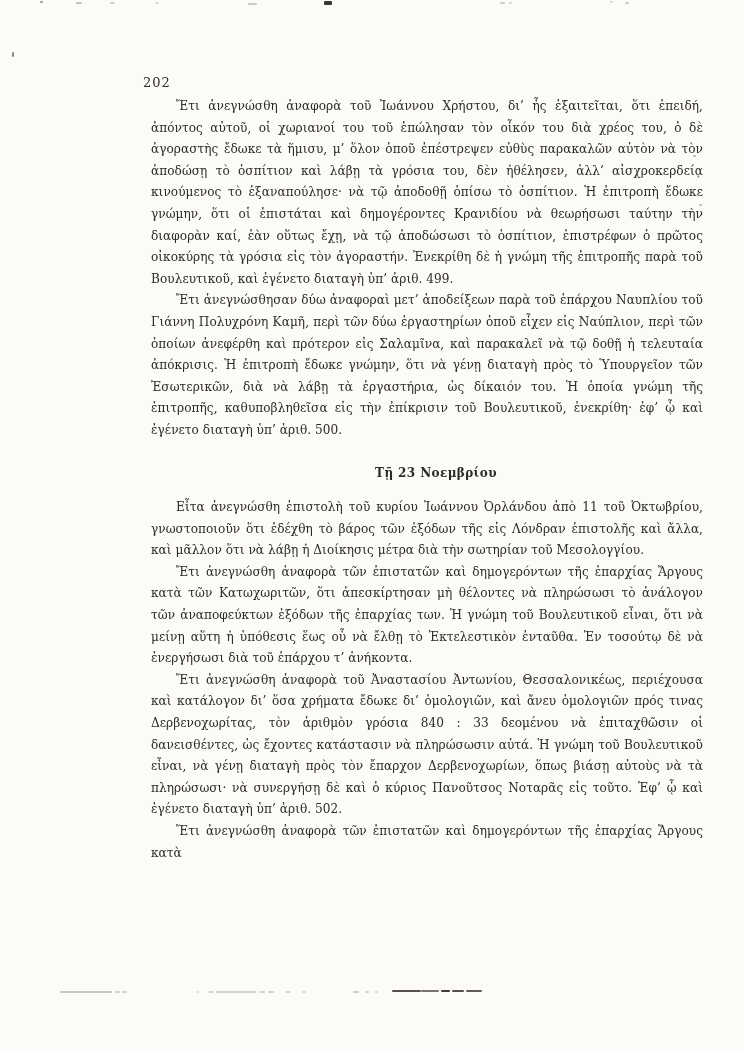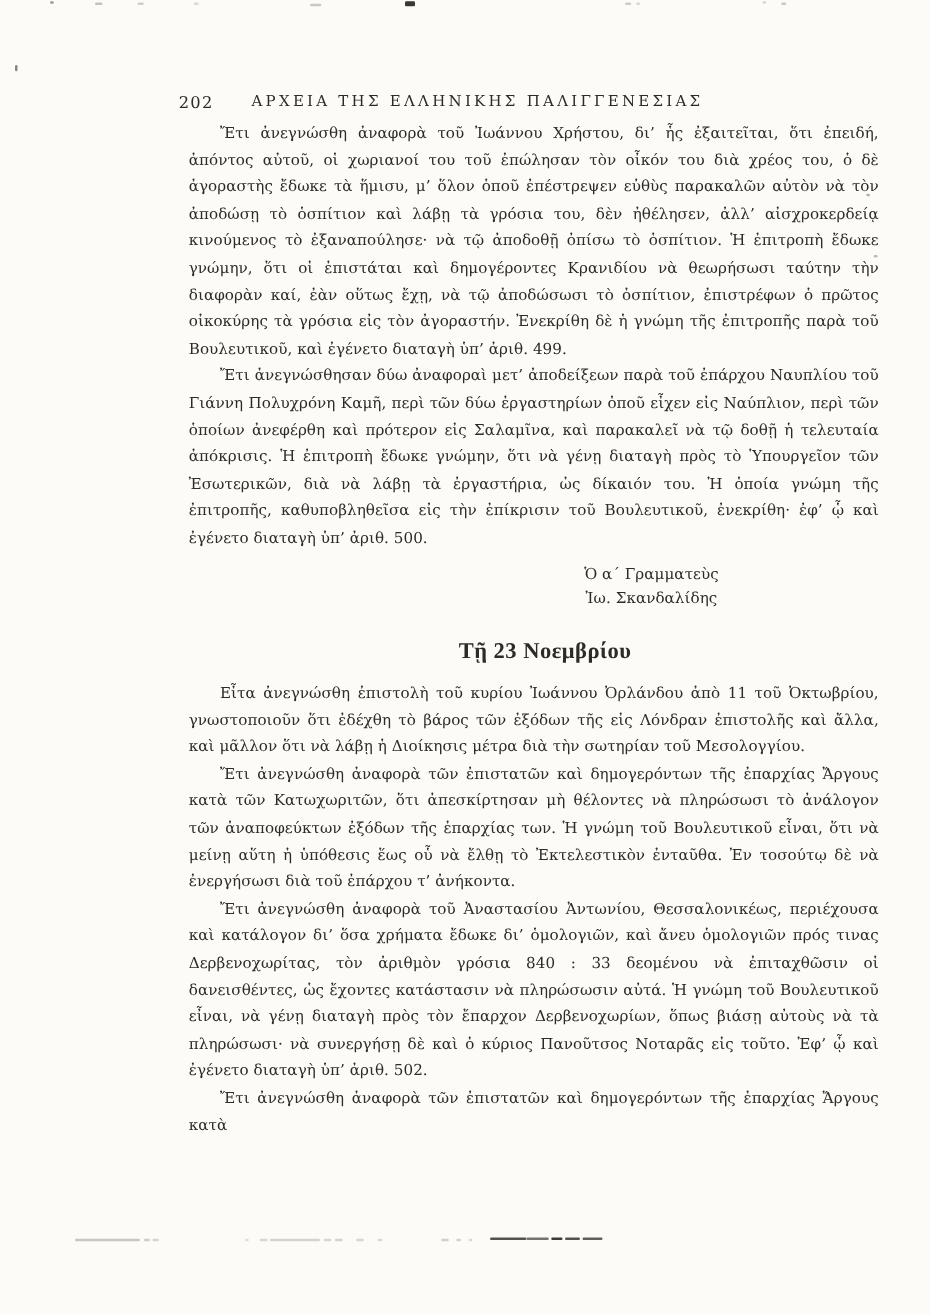--- a/index.html
+++ b/index.html
@@ -33,21 +33,21 @@
     margin:8px 128px 0 auto;
     text-align:center;
     font-size:12.1px; line-height:19.5px;
     text-indent:0;
   }
 
   .date-heading {
     width:max-content;
     margin:21px auto 13px;
     position:relative; left:9px;
-    font-size:18px; font-weight:bold; letter-spacing:0.4px;font-family:Liberation Serif, serif;
+    font-size:12px; font-weight:bold; letter-spacing:0.4px;
   }
 
   
   .speck { position:absolute; border-radius:1px; }
 </style>
 </head>
 <body>
 
 <div class="sheet">
 
@@ -60,32 +60,27 @@
   <div class="speck" style="left:500px;top:2px;width:5px;height:2px;background:#cccccb;"></div>
   <div class="speck" style="left:509px;top:2px;width:3px;height:2px;background:#d5d5d3;"></div>
   <div class="speck" style="left:610px;top:1px;width:3px;height:2px;background:#d8d8d6;"></div>
   <div class="speck" style="left:625px;top:2px;width:4px;height:2px;background:#c9c9c7;"></div>
   <div class="speck" style="left:12px;top:52px;width:2px;height:5px;background:#8a8885;"></div>
   <div class="speck" style="left:693px;top:155px;width:3px;height:2px;background:#b5b3b0;"></div>
   <div class="speck" style="left:699px;top:204px;width:3px;height:2px;background:#bdbbb8;"></div>
 
   <header class="header-row">
     <span class="page-number">202</span>
-    <div class="running-title">ΑΡΧΕΙΑ ΤΗΣ ΕΛΛΗΝΙΚΗΣ ΠΑΛΙΓΓΕΝΕΣΙΑΣ</div>
   </header>
 
   <main class="text-column">
 
     <p class="body-para">Ἔτι ἀνεγνώσθη ἀναφορὰ τοῦ Ἰωάννου Χρήστου, δι’ ἧς ἐξαιτεῖται, ὅτι ἐπειδή, ἀπόντος αὐτοῦ, οἱ χωριανοί του τοῦ ἐπώλησαν τὸν οἶκόν του διὰ χρέος του, ὁ δὲ ἀγοραστὴς ἔδωκε τὰ ἥμισυ, μ’ ὅλον ὁποῦ ἐπέστρεψεν εὐθὺς παρακαλῶν αὐτὸν νὰ τὸν ἀποδώσῃ τὸ ὁσπίτιον καὶ λάβῃ τὰ γρόσια του, δὲν ἠθέλησεν, ἀλλ’ αἰσχροκερδείᾳ κινούμενος τὸ ἐξαναπούλησε· νὰ τῷ ἀποδοθῇ ὀπίσω τὸ ὁσπίτιον. Ἡ ἐπιτροπὴ ἔδωκε γνώμην, ὅτι οἱ ἐπιστάται καὶ δημογέροντες Κρανιδίου νὰ θεωρήσωσι ταύτην τὴν διαφορὰν καί, ἐὰν οὕτως ἔχῃ, νὰ τῷ ἀποδώσωσι τὸ ὁσπίτιον, ἐπιστρέφων ὁ πρῶτος οἰκοκύρης τὰ γρόσια εἰς τὸν ἀγοραστήν. Ἐνεκρίθη δὲ ἡ γνώμη τῆς ἐπιτροπῆς παρὰ τοῦ Βουλευτικοῦ, καὶ ἐγένετο διαταγὴ ὑπ’ ἀριθ. 499.</p>
     <p class="body-para">Ἔτι ἀνεγνώσθησαν δύω ἀναφοραὶ μετ’ ἀποδείξεων παρὰ τοῦ ἐπάρχου Ναυπλίου τοῦ Γιάννη Πολυχρόνη Καμῆ, περὶ τῶν δύω ἐργαστηρίων ὁποῦ εἶχεν εἰς Ναύπλιον, περὶ τῶν ὁποίων ἀνεφέρθη καὶ πρότερον εἰς Σαλαμῖνα, καὶ παρακαλεῖ νὰ τῷ δοθῇ ἡ τελευταία ἀπόκρισις. Ἡ ἐπιτροπὴ ἔδωκε γνώμην, ὅτι νὰ γένῃ διαταγὴ πρὸς τὸ Ὑπουργεῖον τῶν Ἐσωτερικῶν, διὰ νὰ λάβῃ τὰ ἐργαστήρια, ὡς δίκαιόν του. Ἡ ὁποία γνώμη τῆς ἐπιτροπῆς, καθυποβληθεῖσα εἰς τὴν ἐπίκρισιν τοῦ Βουλευτικοῦ, ἐνεκρίθη· ἐφ’ ᾧ καὶ ἐγένετο διαταγὴ ὑπ’ ἀριθ. 500.</p>
 
-    <div class="signature-block">
-      <div>Ὁ α΄ Γραμματεὺς</div>
-      <div>Ἰω. Σκανδαλίδης</div>
-    </div>
 
     <h2 class="date-heading">Τῇ 23 Νοεμβρίου</h2>
 
     <p class="body-para">Εἶτα ἀνεγνώσθη ἐπιστολὴ τοῦ κυρίου Ἰωάννου Ὀρλάνδου ἀπὸ 11 τοῦ Ὀκτωβρίου, γνωστοποιοῦν ὅτι ἐδέχθη τὸ βάρος τῶν ἐξόδων τῆς εἰς Λόνδραν ἐπιστολῆς καὶ ἄλλα, καὶ μᾶλλον ὅτι νὰ λάβῃ ἡ Διοίκησις μέτρα διὰ τὴν σωτηρίαν τοῦ Μεσολογγίου.</p>
     <p class="body-para">Ἔτι ἀνεγνώσθη ἀναφορὰ τῶν ἐπιστατῶν καὶ δημογερόντων τῆς ἐπαρχίας Ἄργους κατὰ τῶν Κατωχωριτῶν, ὅτι ἀπεσκίρτησαν μὴ θέλοντες νὰ πληρώσωσι τὸ ἀνάλογον τῶν ἀναποφεύκτων ἐξόδων τῆς ἐπαρχίας των. Ἡ γνώμη τοῦ Βουλευτικοῦ εἶναι, ὅτι νὰ μείνῃ αὕτη ἡ ὑπόθεσις ἕως οὗ νὰ ἔλθῃ τὸ Ἐκτελεστικὸν ἐνταῦθα. Ἐν τοσούτῳ δὲ νὰ ἐνεργήσωσι διὰ τοῦ ἐπάρχου τ’ ἀνήκοντα.</p>
     <p class="body-para">Ἔτι ἀνεγνώσθη ἀναφορὰ τοῦ Ἀναστασίου Ἀντωνίου, Θεσσαλονικέως, περιέχουσα καὶ κατάλογον δι’ ὅσα χρήματα ἔδωκε δι’ ὁμολογιῶν, καὶ ἄνευ ὁμολογιῶν πρός τινας Δερβενοχωρίτας, τὸν ἀριθμὸν γρόσια 840 : 33 δεομένου νὰ ἐπιταχθῶσιν οἱ δανεισθέντες, ὡς ἔχοντες κατάστασιν νὰ πληρώσωσιν αὐτά. Ἡ γνώμη τοῦ Βουλευτικοῦ εἶναι, νὰ γένῃ διαταγὴ πρὸς τὸν ἔπαρχον Δερβενοχωρίων, ὅπως βιάσῃ αὐτοὺς νὰ τὰ πληρώσωσι· νὰ συνεργήσῃ δὲ καὶ ὁ κύριος Πανοῦτσος Νοταρᾶς εἰς τοῦτο. Ἐφ’ ᾧ καὶ ἐγένετο διαταγὴ ὑπ’ ἀριθ. 502.</p>
     <p class="body-para">Ἔτι ἀνεγνώσθη ἀναφορὰ τῶν ἐπιστατῶν καὶ δημογερόντων τῆς ἐπαρχίας Ἄργους κατὰ</p>
 
   </main>
 

